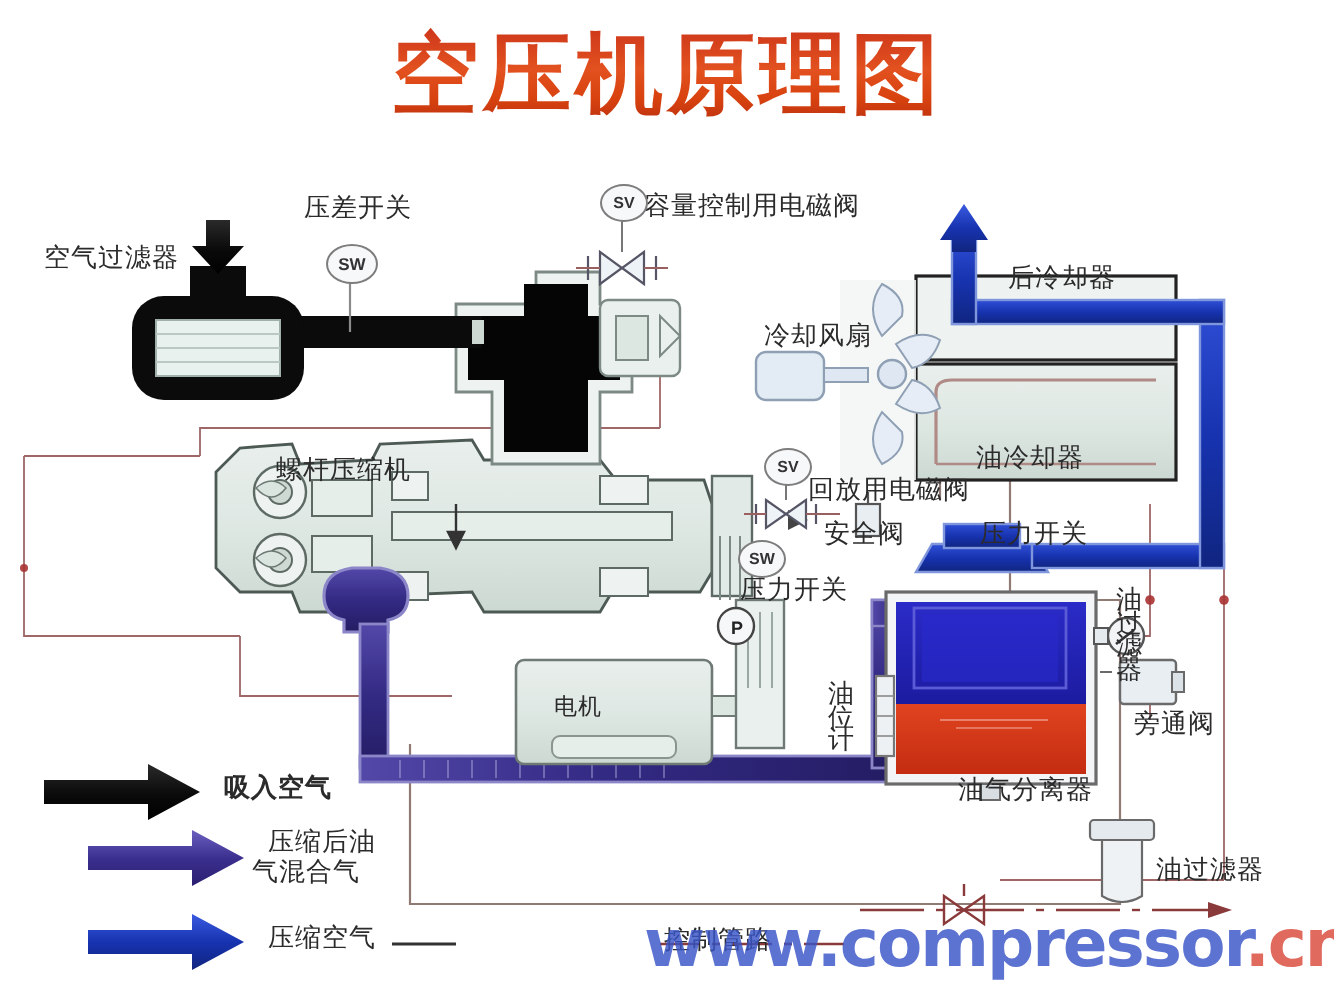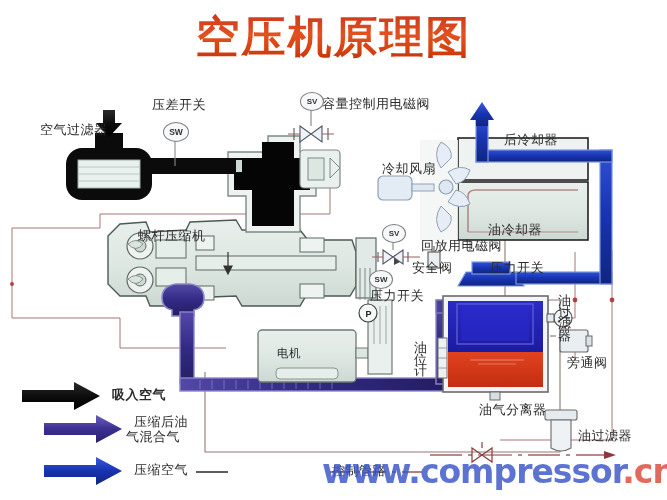--- a/index.html
+++ b/index.html
@@ -393,34 +393,34 @@
       <path d="M604 451 l12 4 l-12 4 z" fill="#8a3a3a"></path>
 
       <g stroke="#8a3a3a" stroke-width="1.2" fill="none">
         <path d="M472 448 l10 7 l-10 7 z"></path>
         <path d="M492 448 l-10 7 l10 7 z"></path>
         <line x1="482" y1="442" x2="482" y2="448"></line>
       </g>
     </g>
   </svg>
 
-  <div class="lbl" style="left:22px;top:124px;margin-left:18px;">空气过滤器</div>
+  <div class="lbl" style="left:22px;top:124px;">空气过滤器</div>
   <div class="lbl" style="left:152px;top:99px;">压差开关</div>
   <div class="lbl" style="left:138px;top:230px;">螺杆压缩机</div>
   <div class="lbl" style="left:322px;top:98px;">容量控制用电磁阀</div>
   <div class="lbl" style="left:382px;top:163px;">冷却风扇</div>
   <div class="lbl" style="left:504px;top:134px;">后冷却器</div>
   <div class="lbl" style="left:488px;top:224px;">油冷却器</div>
-  <div class="lbl" style="left:404px;top:240px;margin-left:17px;">回放用电磁阀</div>
+  <div class="lbl" style="left:404px;top:240px;">回放用电磁阀</div>
   <div class="lbl" style="left:412px;top:262px;">安全阀</div>
   <div class="lbl" style="left:490px;top:262px;">压力开关</div>
   <div class="lbl" style="left:370px;top:290px;">压力开关</div>
   <div class="lbl lg" style="left:277px;top:347px;">电机</div>
   <div class="lbl vert" style="left:414px;top:342px;">油位计</div>
-  <div class="lbl" style="left:479px;top:404px;">油气分离器</div>
+  <div class="lbl" style="left:479px;top:390px;">油气分离器</div>
   <div class="lbl vert" style="left:558px;top:295px;">油过滤器</div>
   <div class="lbl" style="left:567px;top:357px;">旁通阀</div>
   <div class="lbl" style="left:578px;top:430px;">油过滤器</div>
 
   <div style="position:absolute;left:163px;top:122px;width:24px;height:18px;border-radius:50%;border:1.3px solid #7d7d7d;background:#f7f8f9;display:flex;align-items:center;justify-content:center;font-size:8.5px;font-weight:bold;color:#333;font-family:'Liberation Sans',sans-serif;">
     <span>SW</span>
   </div>
   <div style="position:absolute;left:300px;top:92px;width:22px;height:17px;border-radius:50%;border:1.3px solid #7d7d7d;background:#f7f8f9;display:flex;align-items:center;justify-content:center;font-size:8px;font-weight:bold;color:#333;font-family:'Liberation Sans',sans-serif;">
     <span>SV</span>
   </div>

